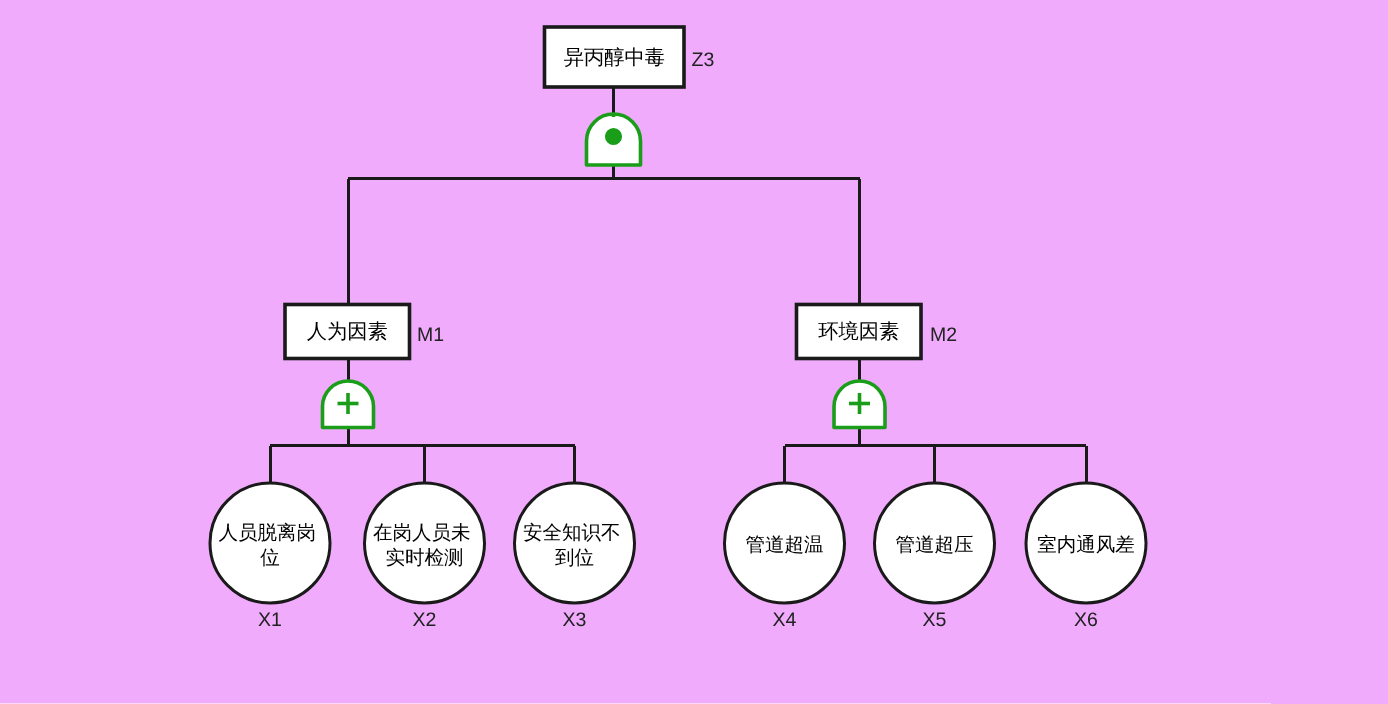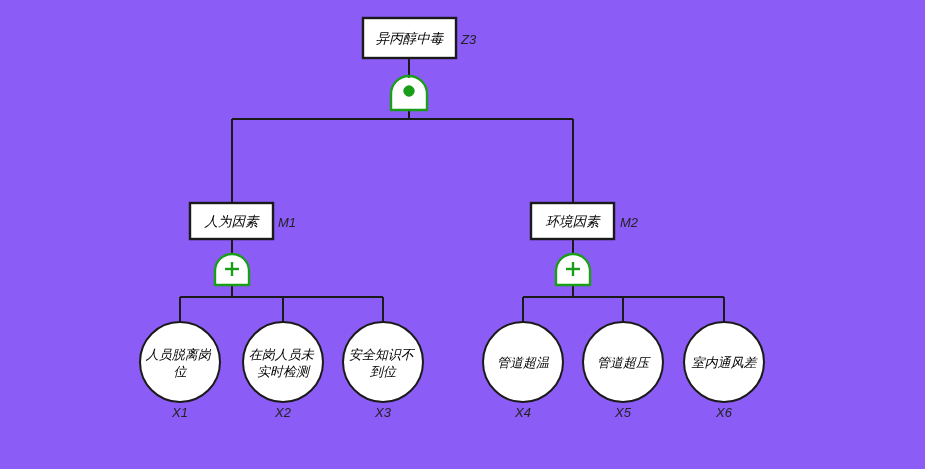--- a/index.html
+++ b/index.html
@@ -8,23 +8,22 @@
     padding: 0;
     background: #ffffff;
   }
   body {
     font-family: "Liberation Sans", "DejaVu Sans", sans-serif;
   }
   #canvas {
     position: relative;
     width: 925px;
     height: 469px;
-    background: #8b5cf6;
+    background: #f0abfc;
     overflow: hidden;
-    font-style: italic;
   }
   #tree-svg {
     position: absolute;
     left: 0;
     top: 0;
     width: 925px;
     height: 469px;
   }
   .edge {
     stroke: #1a1a1a;

